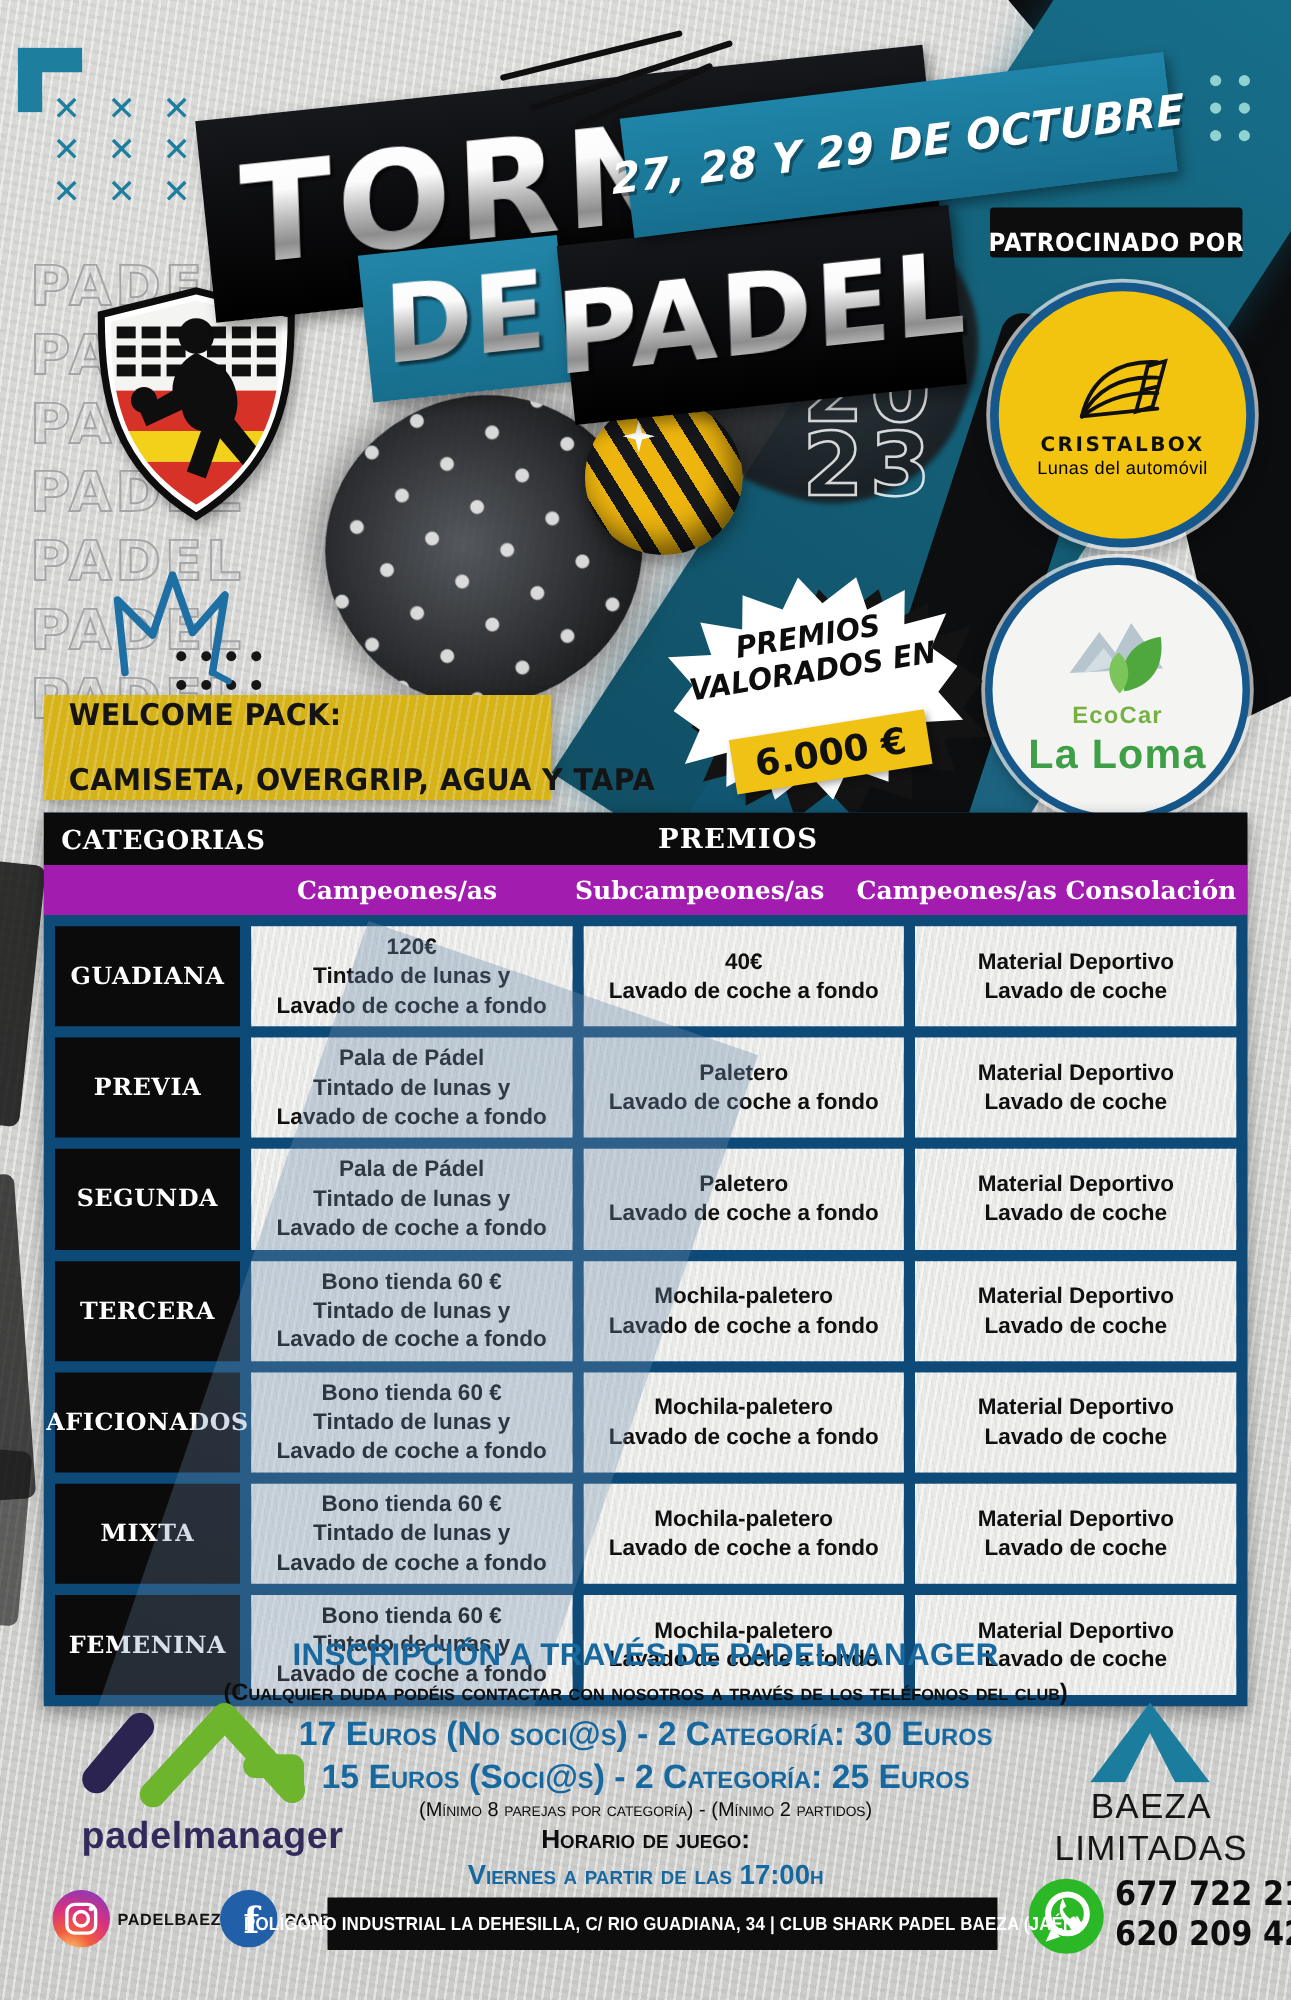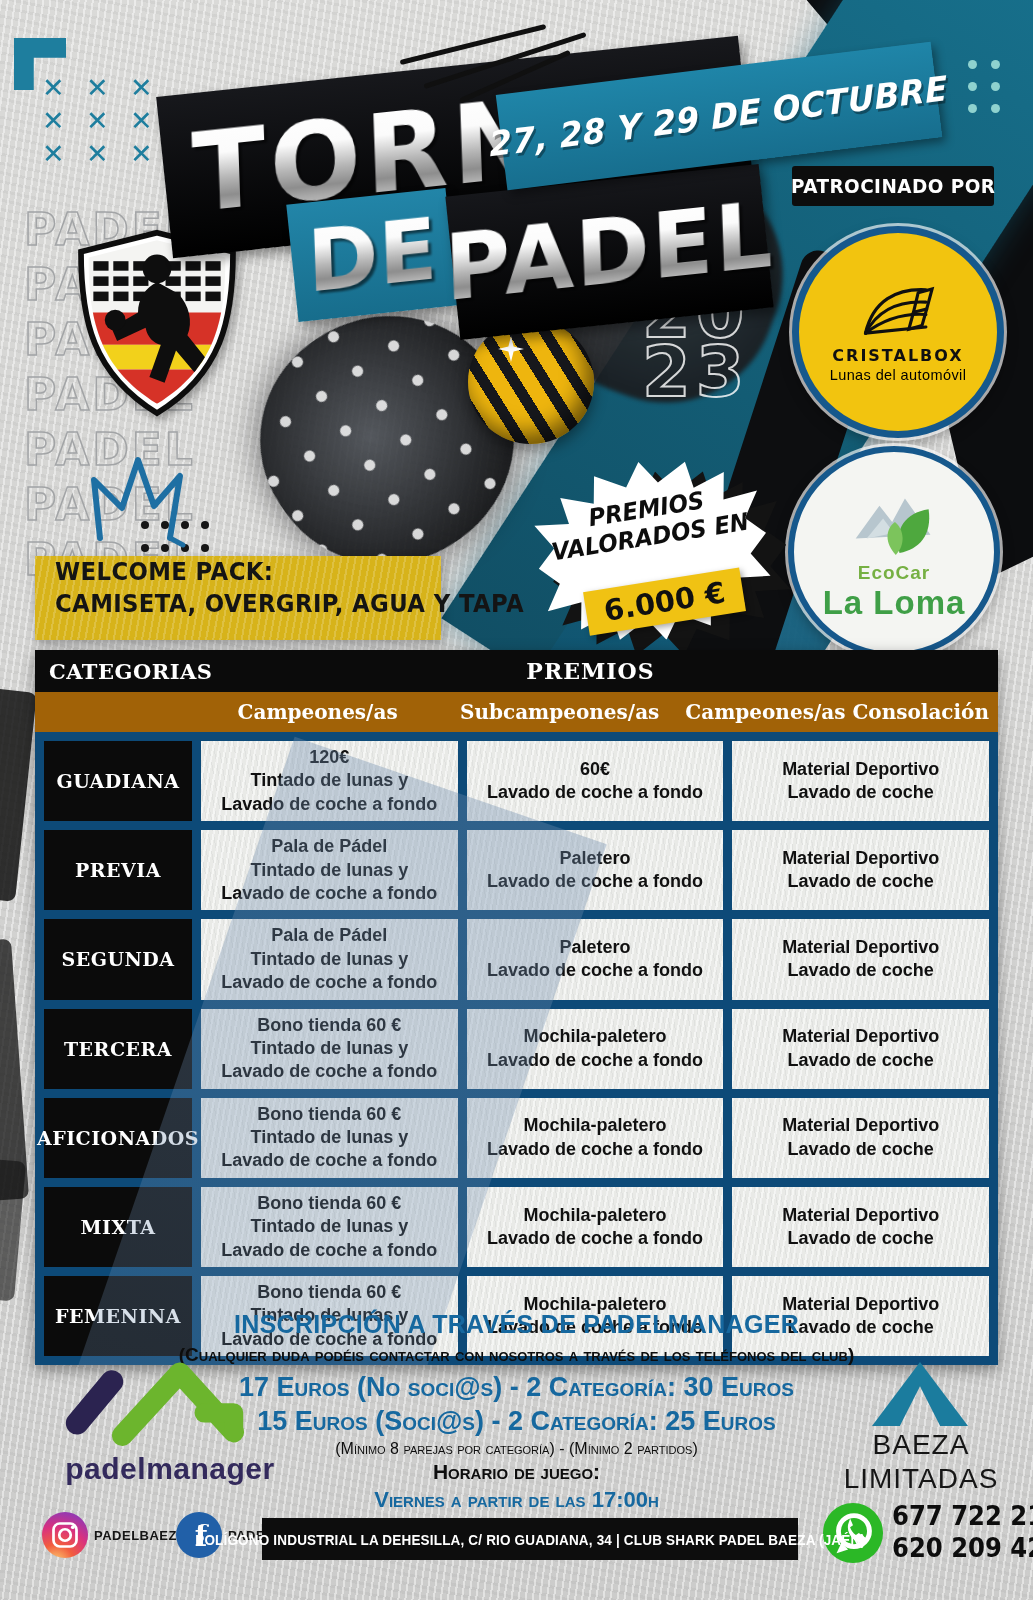--- a/index.html
+++ b/index.html
@@ -53,21 +53,21 @@
     text-shadow:2px 3px 0 rgba(0,0,0,.35);}
   .de-box{left:292px;top:196px;width:160px;height:118px;transform:rotate(-6deg);z-index:5;
     background:linear-gradient(180deg,#2285a8,#176d8c);display:flex;align-items:center;justify-content:center;
     box-shadow:3px 5px 10px rgba(0,0,0,.35);}
   .de-text{font-size:86px;line-height:1;}
   .padel-box{left:452px;top:180px;width:315px;height:144px;transform:rotate(-6deg);z-index:6;
     background:linear-gradient(180deg,#16171b,#000);display:flex;align-items:center;justify-content:center;
     box-shadow:4px 6px 12px rgba(0,0,0,.4);}
   .padel-text{font-size:90px;letter-spacing:2px;line-height:1;}
   .patrocinado{left:792px;top:166px;width:202px;height:40px;background:#0d0d0d;border-radius:3px;z-index:7;
-    display:flex;align-items:center;justify-content:center;}
+    display:flex;align-items:flex-end;justify-content:center;}
   .patrocinado span{color:#fff;font-family:"DejaVu Sans",sans-serif;font-weight:bold;font-size:20px;
     letter-spacing:.5px;transform:scaleX(.92);white-space:nowrap;}
 
   
   .circle-logo{border-radius:50%;z-index:7;display:flex;flex-direction:column;align-items:center;justify-content:center;text-align:center;}
   .cristalbox{left:792px;top:226px;width:198px;height:198px;background:#f2c40f;border:7px solid #16588c;
     box-shadow:0 0 0 3px rgba(255,255,255,.65), 0 6px 14px rgba(0,0,0,.35);}
   .cristalbox .name{font-family:"DejaVu Sans",sans-serif;font-weight:bold;font-size:16px;letter-spacing:2px;color:#101010;margin-top:2px;}
   .cristalbox .tagline{font-size:14.5px;color:#000000;margin-top:2px;letter-spacing:.4px;}
   .ecocar{left:788px;top:446px;width:200px;height:200px;background:#f4f5f2;border:6px solid #16588c;
@@ -107,32 +107,32 @@
     display:flex;flex-direction:column;align-items:center;justify-content:flex-start;padding-top:34px;}
   .burst-line{font-family:"DejaVu Sans",sans-serif;font-weight:bold;font-style:italic;font-size:24px;
     color:#0d0d0d;line-height:1.18;letter-spacing:0;transform:scaleX(.95);white-space:nowrap;}
   .burst-amount{position:absolute;left:40px;top:120px;width:158px;height:44px;background:#f0c213;
     display:flex;align-items:center;justify-content:center;box-shadow:2px 3px 6px rgba(0,0,0,.35);}
   .burst-amount span{font-family:"DejaVu Sans",sans-serif;font-weight:bold;font-size:29px;color:#101010;}
 
   
   .welcome{left:35px;top:556px;width:406px;height:84px;background:#d7b31a;z-index:8;
     background-image:repeating-linear-gradient(100deg, rgba(255,255,255,.18) 0 2px, transparent 2px 7px);
-    display:flex;flex-direction:column;justify-content:flex-start;padding-left:20px;box-sizing:border-box;
+    display:flex;flex-direction:column;justify-content:space-between;padding-left:20px;box-sizing:border-box;
     box-shadow:2px 4px 10px rgba(0,0,0,.3);}
   .welcome .l{font-family:"DejaVu Sans",sans-serif;font-weight:bold;font-size:24px;color:#141414;
     letter-spacing:.4px;line-height:1.35;transform:scaleX(.95);transform-origin:left;white-space:nowrap;}
 
   
   .prize-table{left:35px;top:650px;width:963px;background:#0d4a78;z-index:9;overflow:hidden;
     box-shadow:0 5px 14px rgba(0,0,0,.4);}
   .thead{height:42px;background:#0b0b0b;display:grid;grid-template-columns:148px 1fr;align-items:center;}
   .thead .hleft{color:#fff;font-family:"DejaVu Serif",serif;font-weight:bold;font-size:21px;letter-spacing:.5px;padding-left:14px;white-space:nowrap;}
   .thead .hright{color:#fff;font-family:"DejaVu Serif",serif;font-weight:bold;font-size:22px;letter-spacing:1px;text-align:center;}
-  .tsub{height:40px;background:#a16207;display:grid;grid-template-columns:148px 1fr 1fr 1fr;gap:9px;align-items:center;padding:4px 9px;box-sizing:border-box;}
+  .tsub{height:40px;background:#a21caf;display:grid;grid-template-columns:148px 1fr 1fr 1fr;gap:9px;align-items:center;padding:4px 9px;box-sizing:border-box;}
   .tsub div{color:#fff;font-family:"DejaVu Serif",serif;font-weight:bold;font-size:20px;text-align:center;white-space:nowrap;}
   .tbody{display:flex;flex-direction:column;gap:9px;padding:9px;position:relative;}
   .trow{display:grid;grid-template-columns:148px 1fr 1fr 1fr;gap:9px;min-height:64px;}
   .tcat{background:#0b0b0b;color:#fff;display:flex;align-items:center;justify-content:center;
     font-family:"DejaVu Serif",serif;font-weight:bold;font-size:19px;letter-spacing:.5px;text-align:center;}
   .tcell{background:#e9eae7;
     background-image:repeating-linear-gradient(100deg, rgba(255,255,255,.55) 0 2px, transparent 2px 6px),
       repeating-linear-gradient(80deg, rgba(140,145,150,.10) 0 1px, transparent 1px 5px);
     color:#101010;display:flex;align-items:center;justify-content:center;text-align:center;
     font-size:18px;font-weight:bold;line-height:1.3;white-space:pre-line;padding:5px 8px;
@@ -352,21 +352,21 @@
       <div>Campeones/as Consolación</div>
     </div>
     <div class="tbody">
       <div class="table-stripe"></div>
 
     <div class="trow">
       <div class="tcat">GUADIANA</div>
       <div class="tcell">120€
 Tintado de lunas y
 Lavado de coche a fondo</div>
-      <div class="tcell">60€
+      <div class="tcell">40€
 Lavado de coche a fondo</div>
       <div class="tcell">Material Deportivo
 Lavado de coche</div>
     </div>
 
     <div class="trow">
       <div class="tcat">PREVIA</div>
       <div class="tcell">Pala de Pádel
 Tintado de lunas y
 Lavado de coche a fondo</div>

